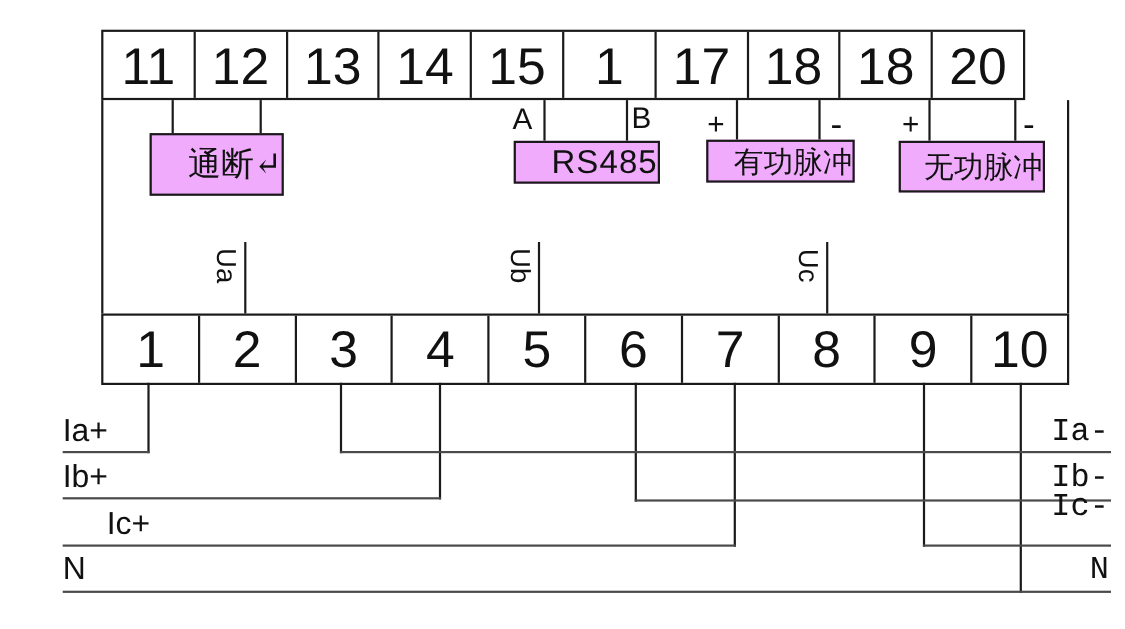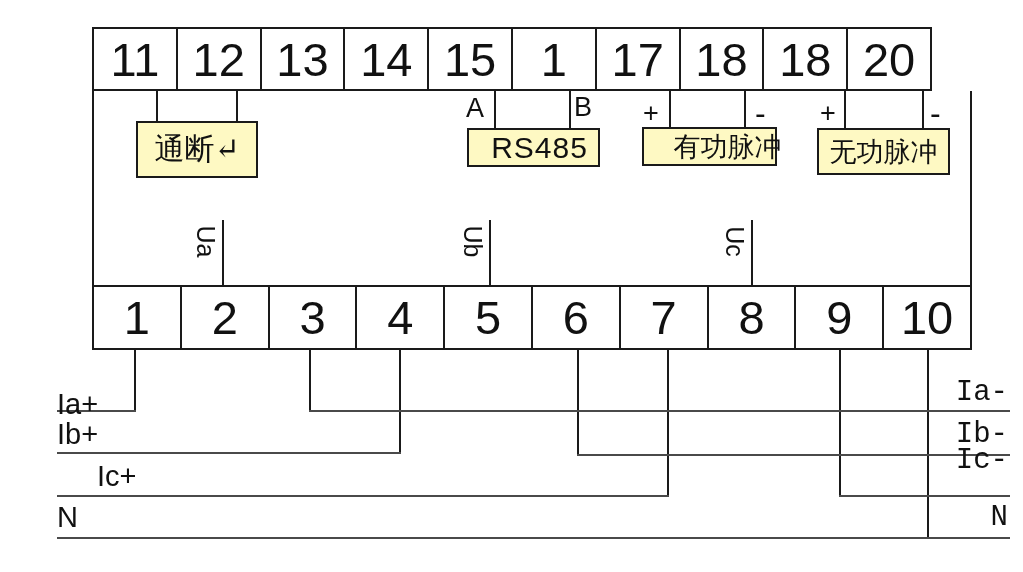--- a/index.html
+++ b/index.html
@@ -4,22 +4,22 @@
 <style>
   html,body{margin:0;padding:0;background:#fff;}
   #canvas{position:relative;width:1023px;height:572px;background:#ffffff;overflow:hidden;
           font-family:"Liberation Sans",sans-serif;color:#111;}
   .strip{position:absolute;display:flex;border:2px solid #1a1a1a;box-sizing:border-box;background:#fff;}
   .cell{flex:1;display:flex;align-items:center;justify-content:center;
         font-size:47px;font-weight:400;color:#111;border-right:2px solid #1a1a1a;}
   .cell:last-child{border-right:none;}
   .vline{position:absolute;width:2px;background:#1a1a1a;}
   .hwire{position:absolute;height:2px;background:#4a4a4a;}
-  .annot-box{position:absolute;border:2px solid #1a1a1a;box-sizing:border-box;background:#fef9c3;
-             display:flex;align-items:center;justify-content:center;white-space:nowrap;}
+  .annot-box{position:absolute;border:2px solid #1a1a1a;box-sizing:border-box;background:#f0abfc;
+             display:flex;align-items:center;justify-content:flex-end;white-space:nowrap;}
   .lbl{position:absolute;line-height:1;white-space:nowrap;}
   .pin{font-size:27px;}
   .wire-lbl{font-size:29px;}
   .vtext{position:absolute;width:44px;height:25px;display:flex;align-items:center;justify-content:center;
          transform:rotate(90deg);font-size:25px;line-height:1;}
   .cjk-serif{font-family:"DejaVu Serif",serif;font-size:30px;}
   .cjk-sans{font-family:"DejaVu Sans",sans-serif;font-size:27px;}
   .rs-lbl{font-size:30px;letter-spacing:1px;}
   .right-align{text-align:right;width:78px;font-family:Liberation Mono, monospace;}
 </style>
@@ -103,21 +103,21 @@
   <div class="vline" style="left:927px;top:348px;height:191px;"></div>
 
   <div class="hwire" style="left:57px;top:410px;width:79px;"></div>
   <div class="hwire" style="left:309px;top:410px;width:701px;"></div>
   <div class="hwire" style="left:57px;top:452px;width:344px;"></div>
   <div class="hwire" style="left:577px;top:454px;width:433px;"></div>
   <div class="hwire" style="left:57px;top:495px;width:612px;"></div>
   <div class="hwire" style="left:839px;top:495px;width:171px;"></div>
   <div class="hwire" style="left:57px;top:537px;width:953px;"></div>
 
-  <div class="lbl wire-lbl" style="left:57px;top:378px;margin-top:12px;">Ia+</div>
+  <div class="lbl wire-lbl" style="left:57px;top:378px;">Ia+</div>
   <div class="lbl wire-lbl" style="left:57px;top:420px;">Ib+</div>
   <div class="lbl wire-lbl" style="left:57px;top:462px;margin-left:40px;">Ic+</div>
   <div class="lbl wire-lbl" style="left:57px;top:503px;">N</div>
 
   <div class="lbl wire-lbl right-align" style="left:930px;top:378px;">Ia-</div>
   <div class="lbl wire-lbl right-align" style="left:930px;top:420px;">Ib-</div>
   <div class="lbl wire-lbl right-align" style="left:930px;top:446px;">Ic-</div>
   <div class="lbl wire-lbl right-align" style="left:930px;top:503px;">N</div>
 
 </div>

